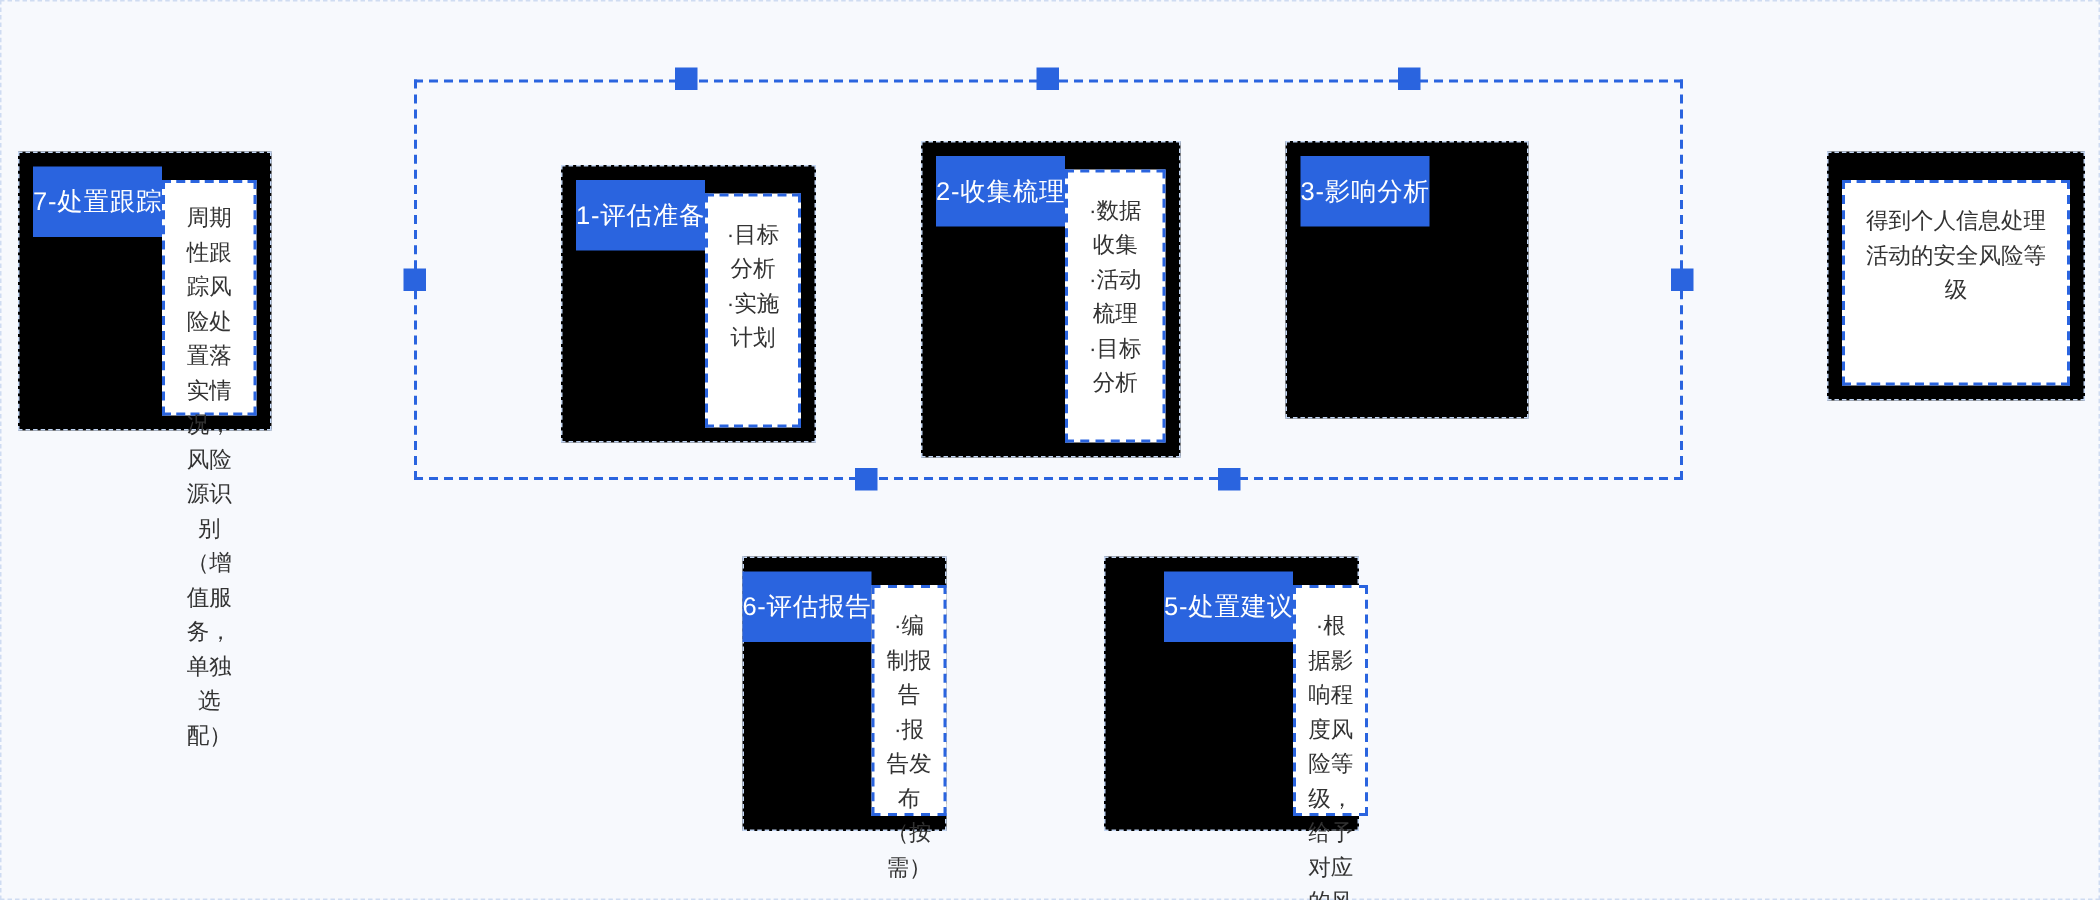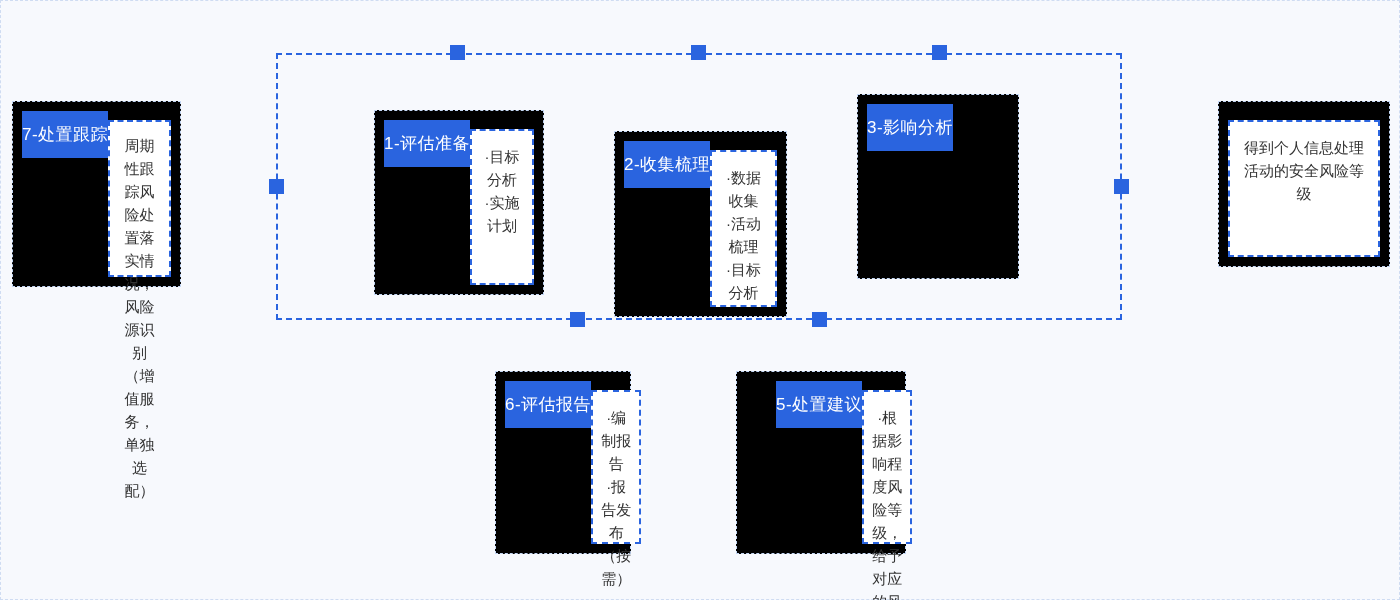--- a/index.html
+++ b/index.html
@@ -94,36 +94,36 @@
     <div class="card-header">7-处置跟踪</div>
     <div class="card-body">周期性跟踪风险处置落实情况，风险源识别（增值服务，单独选配）</div>
   </div>
 
   <div class="card" style="left:373px; top:93px; width:170px; height:185px;margin-top:16px;">
     <div class="card-header">1-评估准备</div>
     <div class="card-body top-pad">·目标分析
 ·实施计划</div>
   </div>
 
-  <div class="card" style="left:613px; top:93px; width:173px; height:186px;margin-top:37px;">
+  <div class="card" style="left:613px; top:93px; width:173px; height:211px;">
     <div class="card-header">2-收集梳理</div>
     <div class="card-body top-pad">·数据收集
 ·活动梳理
 ·目标分析</div>
   </div>
 
   <div class="card" style="left:856px; top:93px; width:162px; height:185px;">
     <div class="card-header">3-影响分析</div>
   </div>
 
   <div class="card" style="left:1217px; top:100px; width:172px; height:166px;">
     <div class="card-body top-pad">得到个人信息处理活动的安全风险等级</div>
   </div>
 
-  <div class="card" style="left:494px; top:370px; width:136px; height:183px;">
+  <div class="card" style="left:494px; top:370px; width:136px; height:183px;justify-content:center;">
     <div class="card-header">6-评估报告</div>
     <div class="card-body top-pad">·编制报告
 ·报告发布（按需）</div>
   </div>
 
   <div class="card" style="left:735px; top:370px; width:170px; height:183px;padding-left:39px;">
     <div class="card-header">5-处置建议</div>
     <div class="card-body top-pad">·根据影响程度风险等级，给予对应的风险处置建议</div>
   </div>
 

